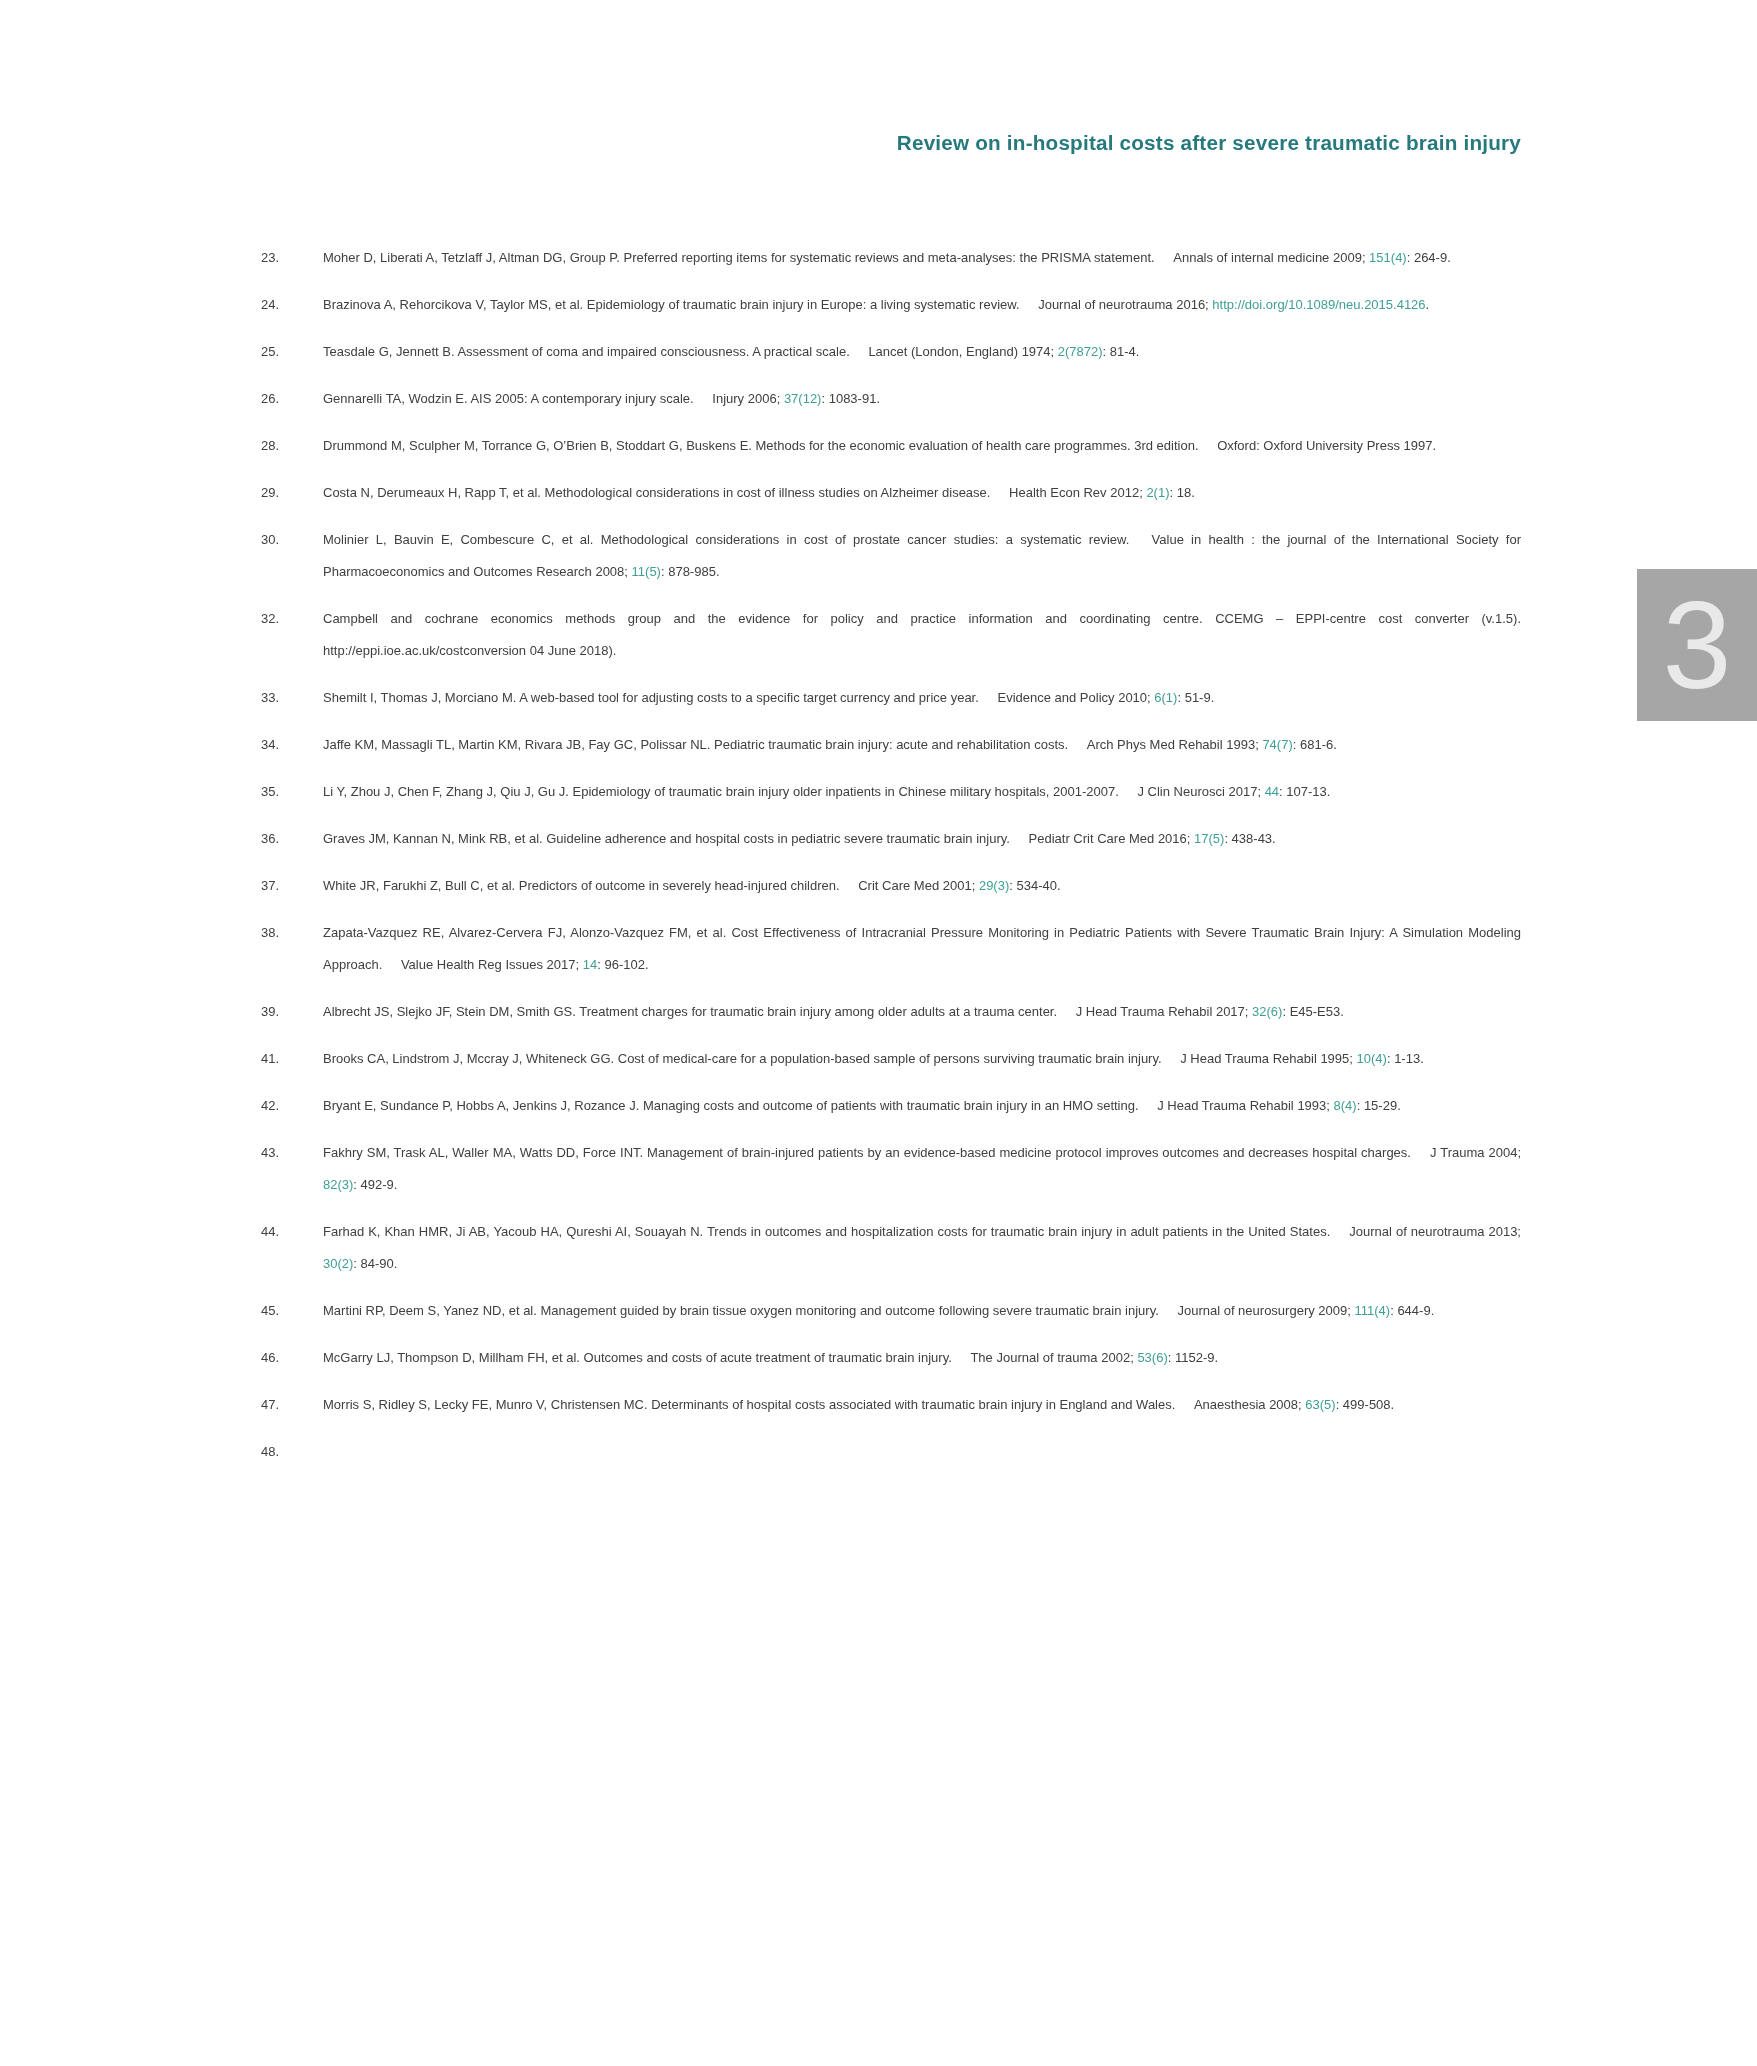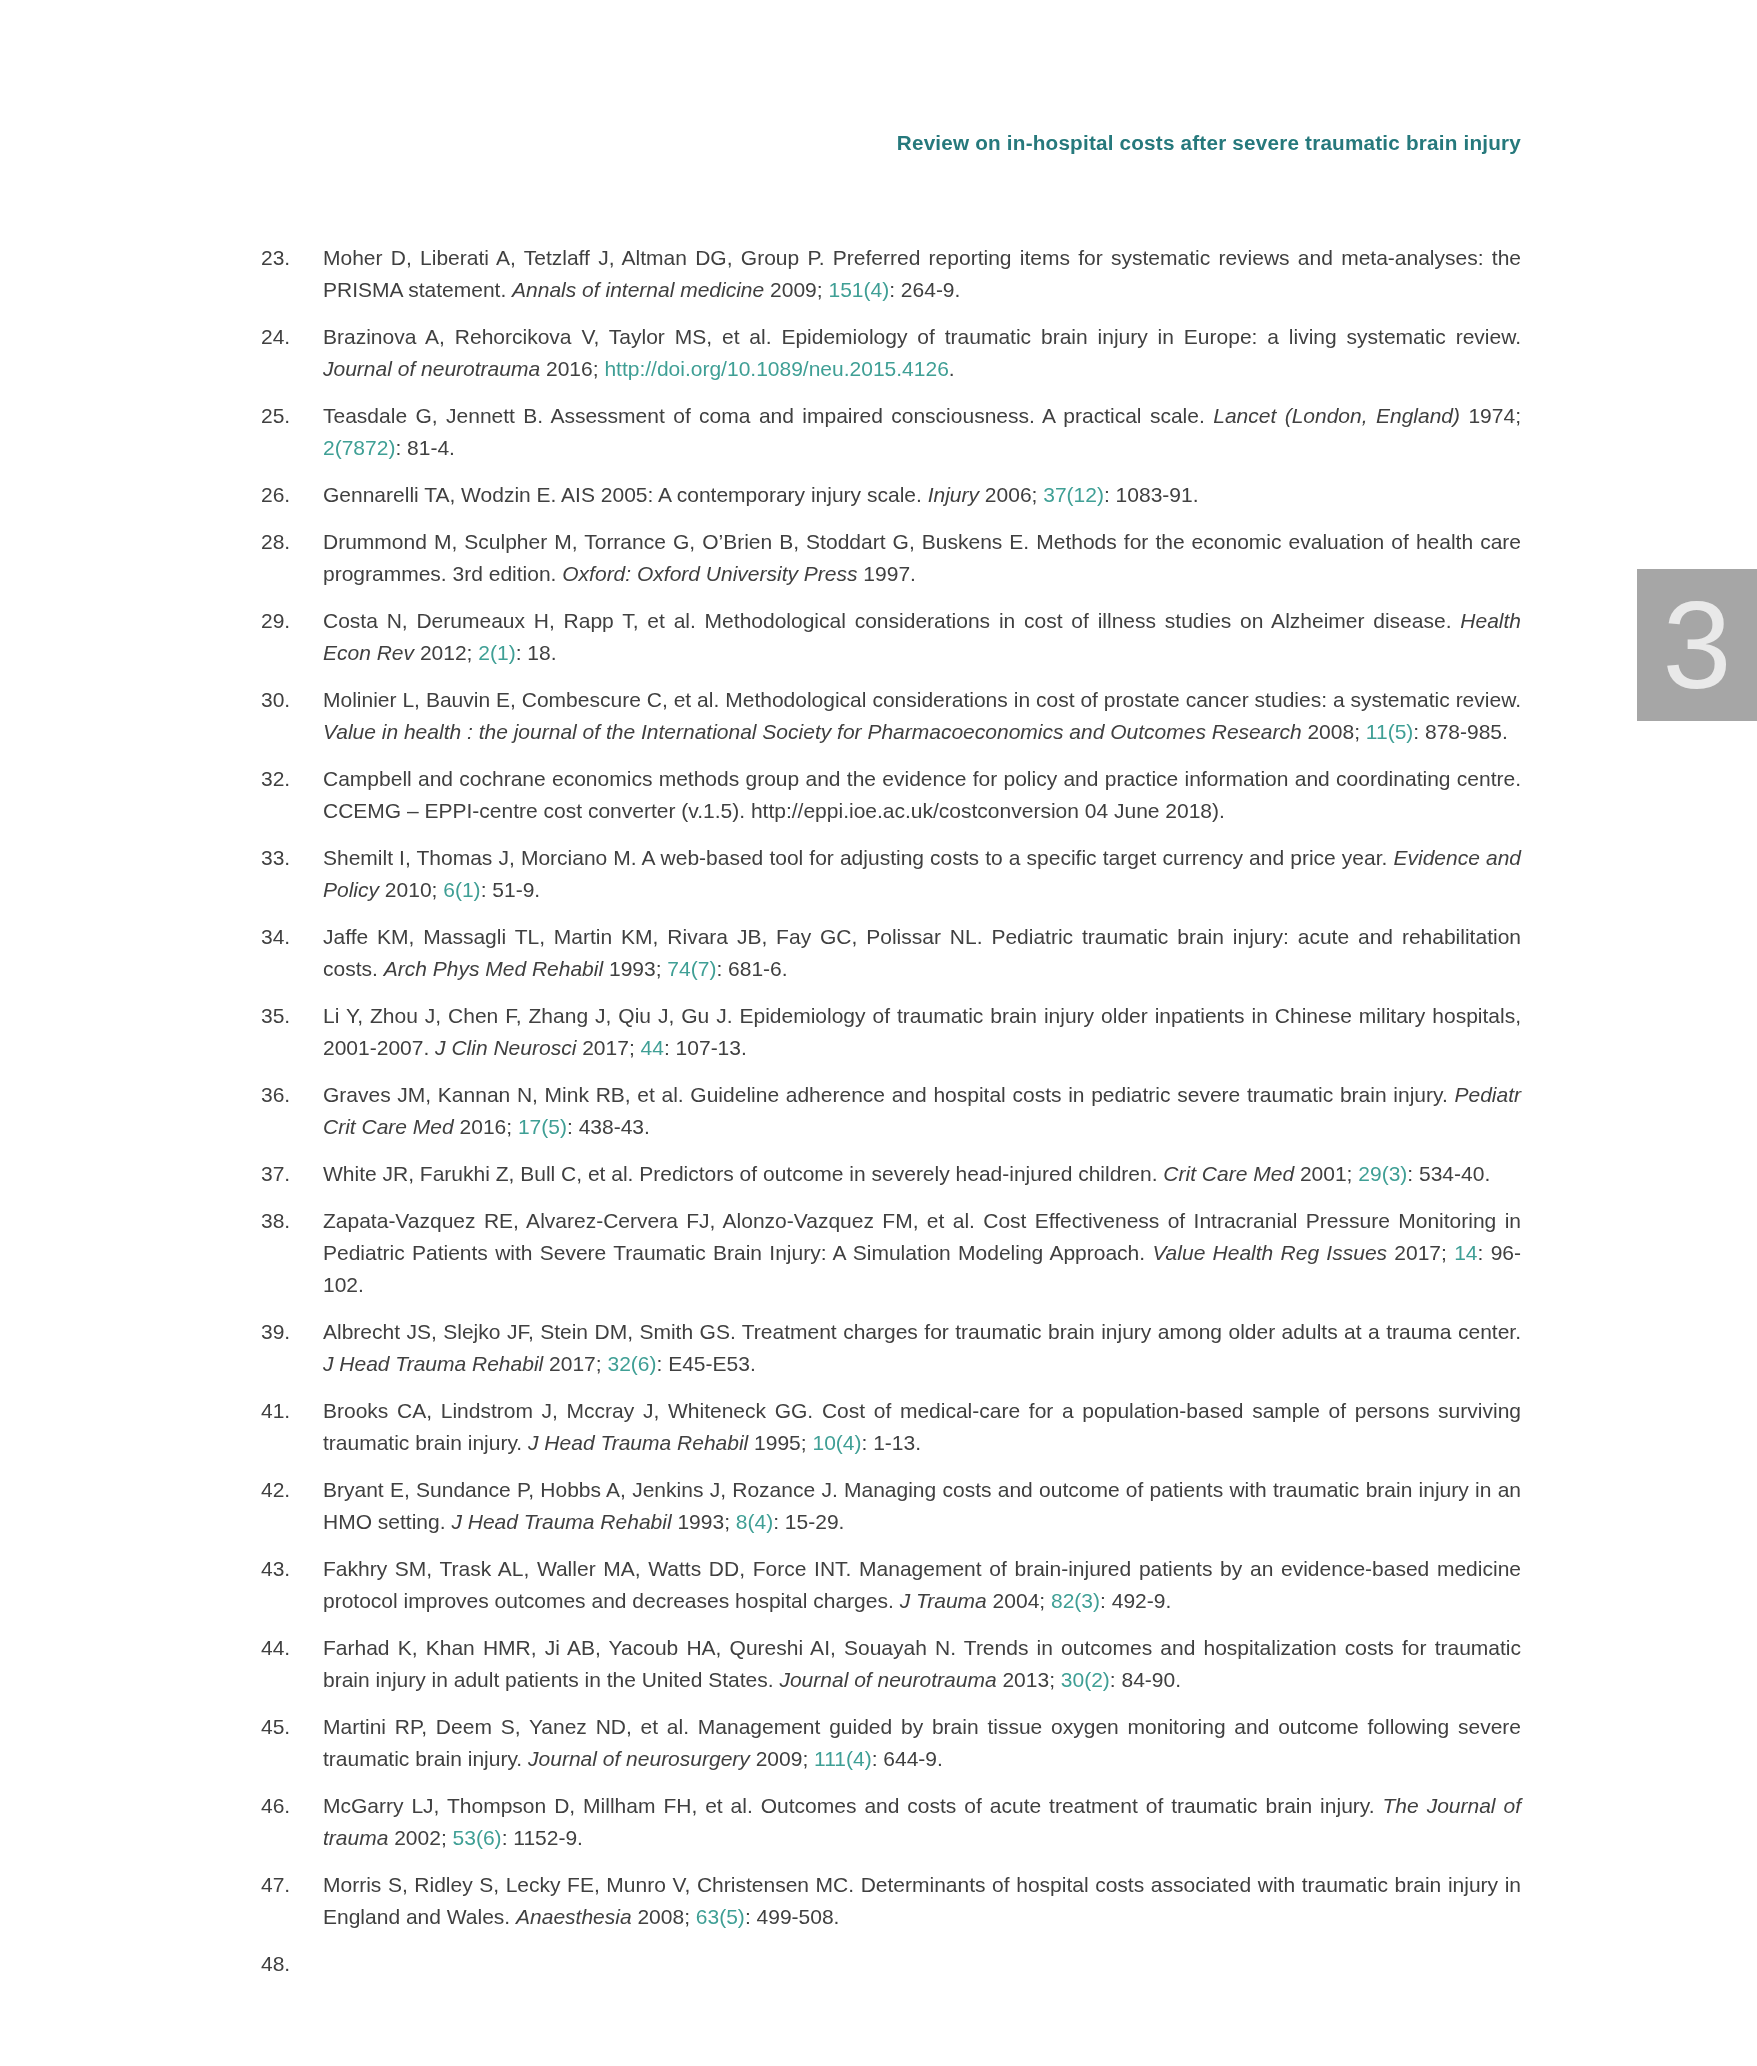--- a/index.html
+++ b/index.html
@@ -18,26 +18,26 @@
     position:absolute;top:111px;right:236px;
     font-size:20.7px;font-weight:700;color:var(--accent);
     letter-spacing:0.2px;white-space:nowrap;margin-top:20px;
   }
 
   .reference-list{
     position:absolute;top:242px;left:261px;width:1260px;
   }
   .ref-item{
     display:flex;margin-bottom:15px;
-    font-size:21px;line-height:32px;
+    font-size:13px;line-height:32px;
   }
   .ref-num{flex:0 0 62px;width:62px;}
   .ref-text{flex:1;text-align:justify;word-break:break-word;}
   .seg-normal{font-style:normal;}
-  .seg-italic{font-style:italic;}
+  .seg-italic{margin-left:15px;}
   .seg-teal{color:var(--teal-num);}
 
   .chapter-tab{
     position:absolute;top:569px;right:0;width:120px;height:152px;
     background:var(--tab-bg);color:var(--tab-text);
     display:flex;align-items:center;justify-content:center;
     font-size:124px;font-weight:400;line-height:1;
   }
 </style>
 </head>

